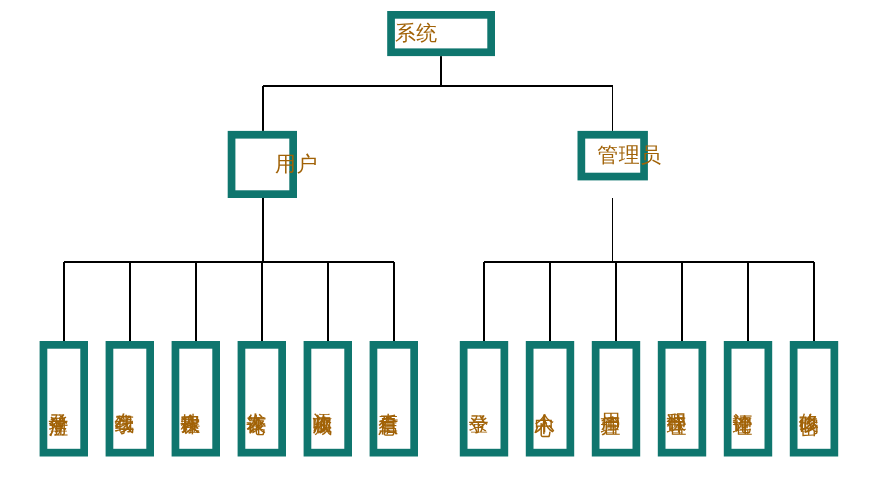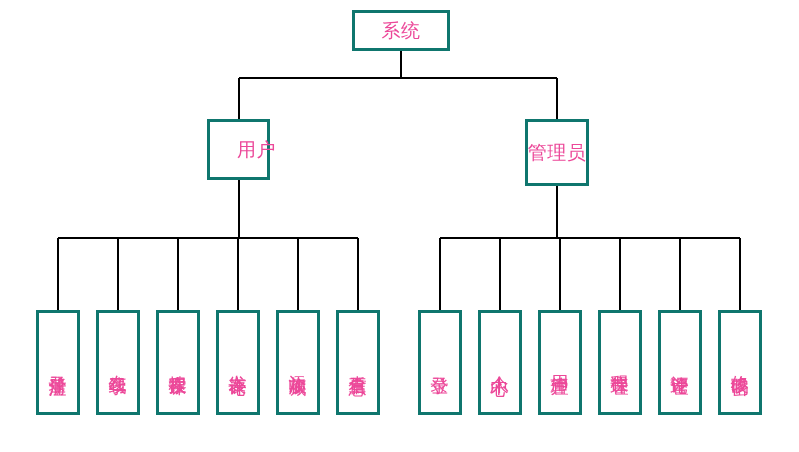--- a/index.html
+++ b/index.html
@@ -22,26 +22,25 @@
   #diagram-svg {
     position: absolute;
     left: 0;
     top: 0;
     width: 799px;
     height: 452px;
   }
   .node-box {
     position: absolute;
     box-sizing: border-box;
-    border: 3px solid #0f766e;
+    border: 7px solid #0f766e;
     background: #ffffff;
     display: flex;
     align-items: center;
-    justify-content: center;
-    color: #ec4899;
+    color: #a16207;
   }
   .node-label-h {
     font-size: 19px;
     line-height: 1.1;
     letter-spacing: 0.5px;
     white-space: nowrap;
   }
   .node-label-v {
     font-size: 18px;
     line-height: 1.06;
@@ -79,21 +78,21 @@
       <line x1="740" x2="740" y1="238" y2="310" stroke="#000000" stroke-width="1.4" shape-rendering="crispEdges"></line>
     </svg>
 
   <div id="node-layer">
       <div class="node-box" style="left: 352px; top: 10px; width: 98px; height: 41px;">
         <span class="node-label-h">系统</span>
       </div>
       <div class="node-box" style="left: 207px; top: 119px; width: 63px; height: 61px; padding-left: 36px;">
         <span class="node-label-h">用户</span>
       </div>
-      <div class="node-box" style="left: 525px; top: 119px; width: 64px; height: 67px;">
+      <div class="node-box" style="left: 525px; top: 119px; width: 64px; height: 45px; padding-left: 11px;">
         <span class="node-label-h">管理员</span>
       </div>
       <div class="node-box" style="left: 36px; top: 310px; width: 44px; height: 105px;">
         <span class="node-label-v">登录注册</span>
       </div>
       <div class="node-box" style="left: 96px; top: 310px; width: 44px; height: 105px;">
         <span class="node-label-v">在线学习</span>
       </div>
       <div class="node-box" style="left: 156px; top: 310px; width: 44px; height: 105px;">
         <span class="node-label-v">搜索课程</span>

